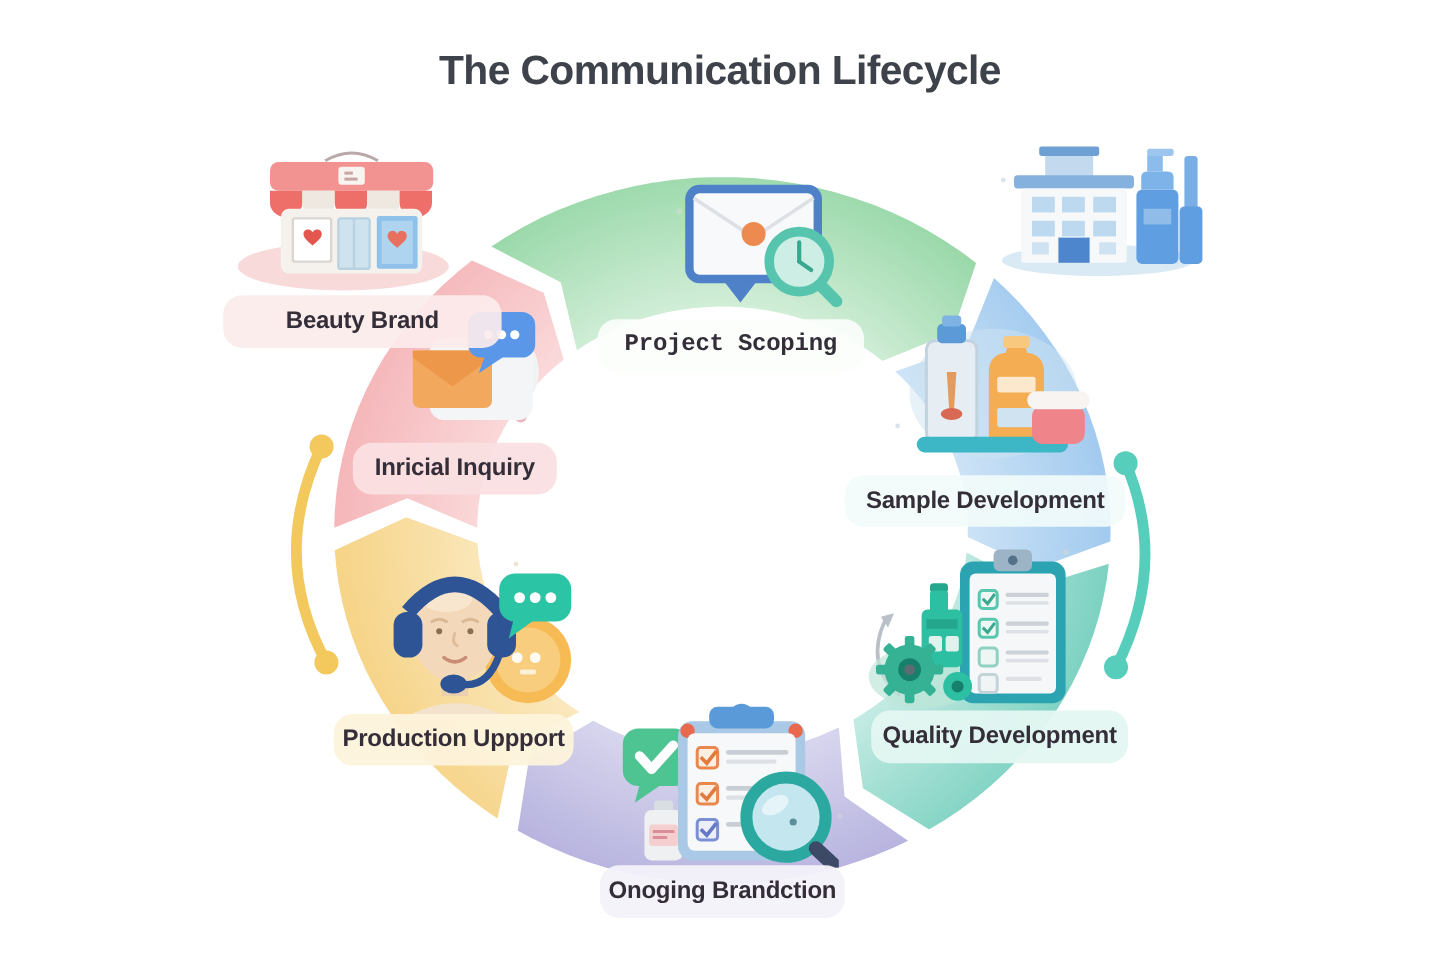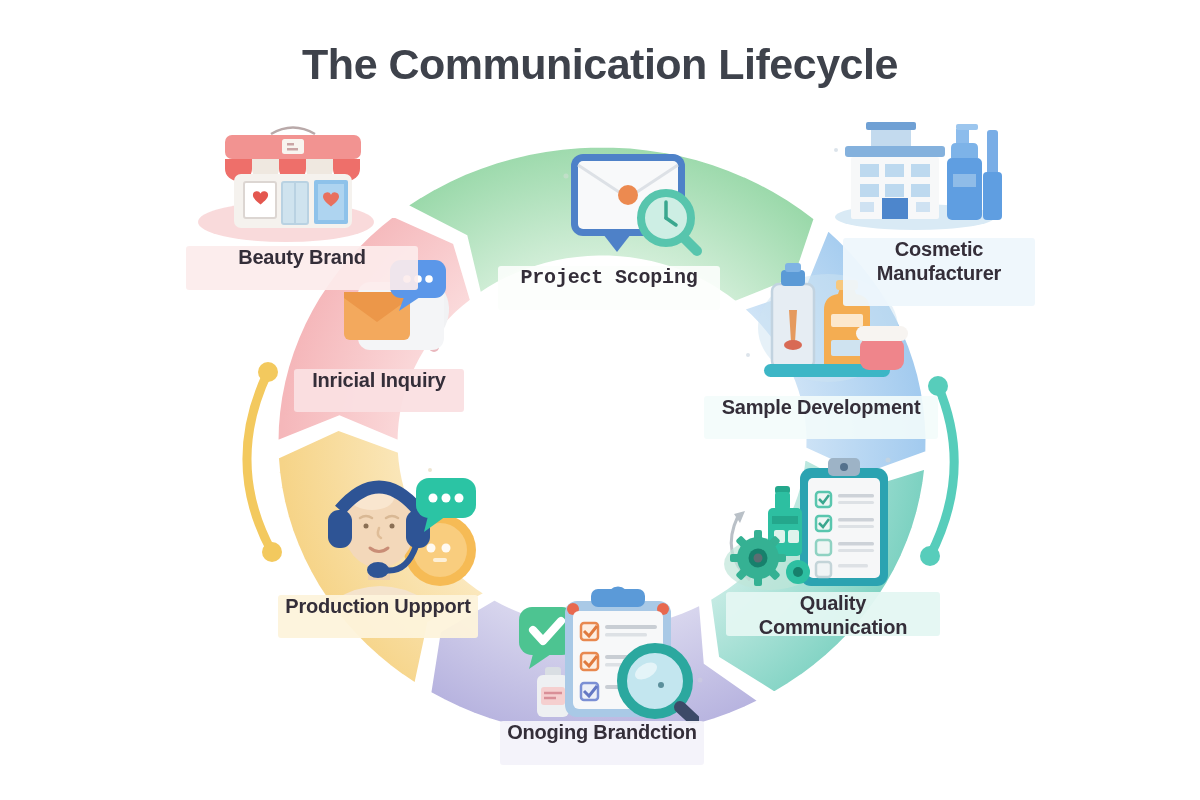--- a/index.html
+++ b/index.html
@@ -1,23 +1,23 @@
 <!DOCTYPE html>
 <html><head>
 <meta charset="utf-8">
 <style>
   html,body{margin:0;padding:0;background:#ffffff;}
   .canvas{position:relative;width:1200px;height:800px;background:#ffffff;overflow:hidden;
           font-family:"Liberation Sans", sans-serif;}
   .title{position:absolute;top:40px;left:0;right:0;text-align:center;
-         font-size:43px;font-weight:800;color:#3e424b;letter-spacing:-0.5px;margin:0;}
+         font-size:34px;font-weight:800;color:#3e424b;letter-spacing:-0.5px;margin:0;}
   #ring-svg{position:absolute;left:0;top:0;z-index:1;}
   .icon{position:absolute;z-index:2;}
-  .pill{position:absolute;z-index:3;display:flex;align-items:flex-start;justify-content:center;
-        text-align:center;font-weight:700;font-size:20px;color:#342e39;border-radius:3px;
+  .pill{position:absolute;z-index:3;display:flex;align-items:center;justify-content:center;
+        text-align:center;font-weight:700;font-size:20px;color:#342e39;border-radius:16px;
         line-height:1.18;letter-spacing:-0.2px;}
   .lb-beauty{left:186px;top:246px;width:232px;height:44px;background:rgba(252,235,236,.92);}
   .lb-scoping{left:498px;top:266px;width:222px;height:44px;background:rgba(252,254,252,.90);font-family:Liberation Mono, monospace;}
   .lb-manufacturer{left:843px;top:238px;width:192px;height:68px;background:rgba(238,247,252,.95);}
   .lb-inquiry{left:294px;top:369px;width:170px;height:43px;background:rgba(250,223,226,.95);}
   .lb-sample{left:704px;top:396px;width:234px;height:43px;background:rgba(243,252,251,.90);}
   .lb-production{left:278px;top:595px;width:200px;height:43px;background:rgba(253,243,219,.95);}
   .lb-quality{left:726px;top:592px;width:214px;height:44px;background:rgba(228,247,242,.95);}
   .lb-ongoing{left:500px;top:721px;width:204px;height:44px;background:rgba(243,242,250,.95);}
   .ic-storefront{left:198px;top:118px;width:190px;height:125px;}
@@ -338,32 +338,29 @@
       </g>
     </svg>
   </div>
 
   <div class="pill lb-beauty">
     <span>Beauty Brand</span>
     </div>
   <div class="pill lb-scoping">
     <span>Project Scoping</span>
     </div>
-  <div class="pill lb-manufacturer">
-    <span>Cosmetic Manufacturer</span>
-    </div>
   <div class="pill lb-inquiry">
     <span>Inricial Inquiry</span>
     </div>
   <div class="pill lb-sample">
     <span>Sample Development</span>
     </div>
   <div class="pill lb-production">
     <span>Production Uppport</span>
     </div>
   <div class="pill lb-quality">
-    <span>Quality Communication</span>
+    <span>Quality Development</span>
     </div>
   <div class="pill lb-ongoing">
     <span>Onoging Branḋction</span>
     </div>
 
 </div>
 
 </body></html>

